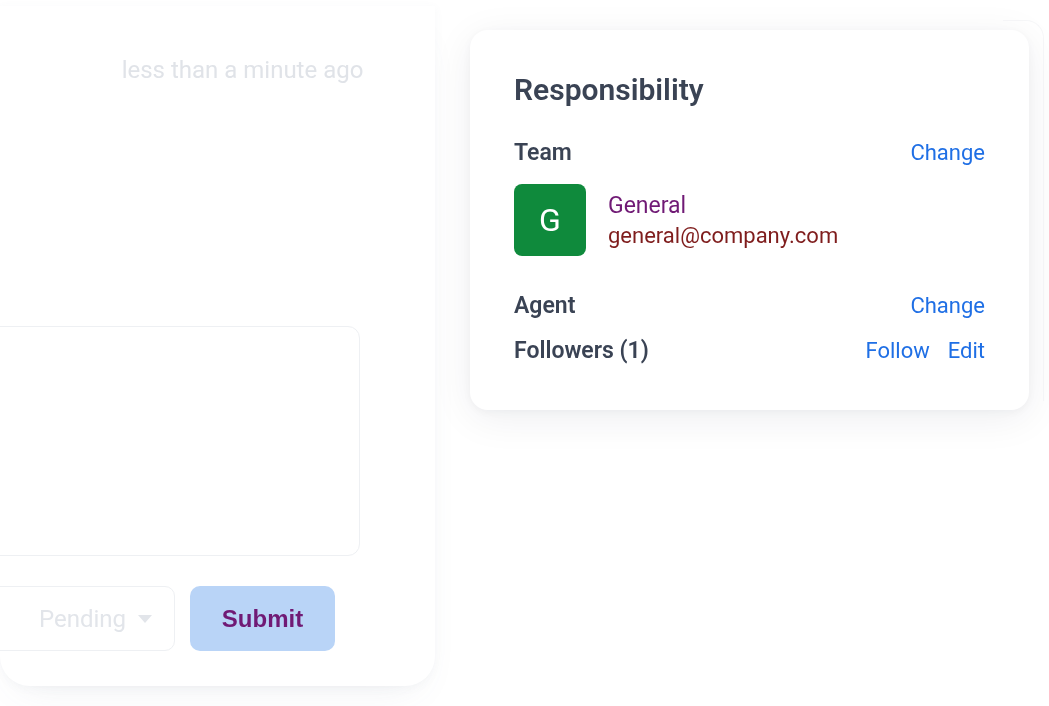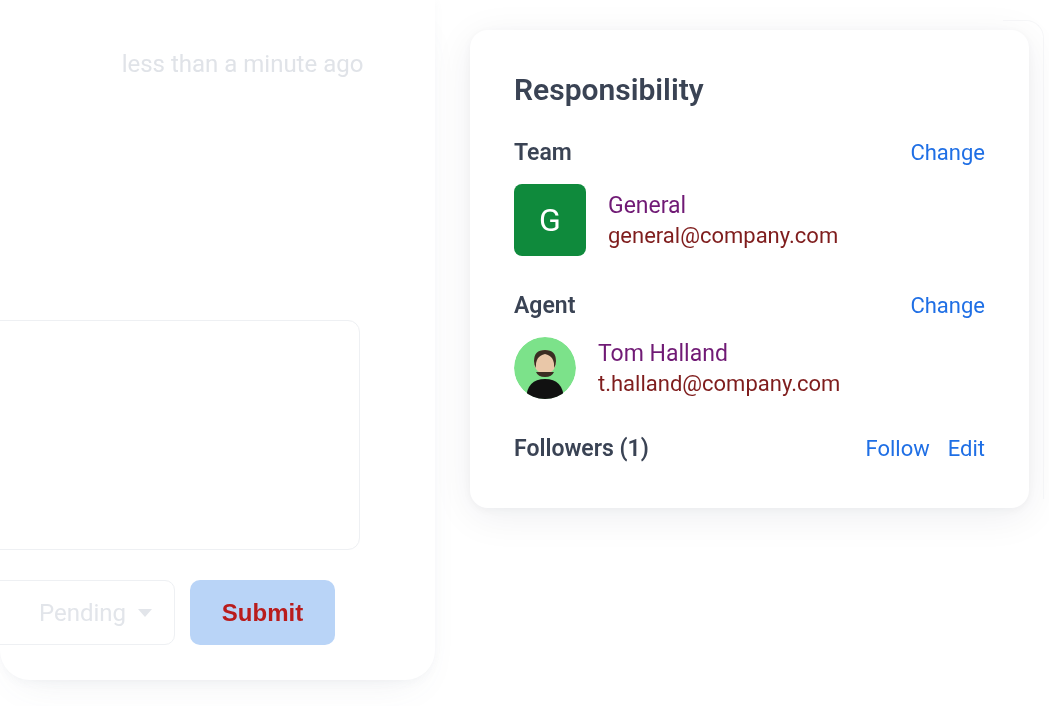--- a/index.html
+++ b/index.html
@@ -2,21 +2,21 @@
 <html><head>
 <meta charset="utf-8">
 <style>
   * { box-sizing: border-box; margin: 0; padding: 0; }
   html, body { width: 1049px; height: 706px; overflow: hidden; font-family: -apple-system, BlinkMacSystemFont, "Segoe UI", Roboto, "Helvetica Neue", Arial, sans-serif; background: #fff; }
   .canvas { position: relative; width: 1049px; height: 706px; background: #fff; }
   
   
   .left-area {
     position: absolute;
-    left: 0; top: 0;
+    left: 0; top: 6px;
     width: 435px;
     height: 680px;
     background: #fff;
     border-radius: 0 0 30px 30px;
     box-shadow: 0 18px 40px -20px rgba(100,110,130,0.12), 0 2px 10px rgba(100,110,130,0.05);
   }
   .timestamp {
     position: absolute;
     top: 50px;
     left: 0;
@@ -65,21 +65,21 @@
     border-left: 7px solid transparent;
     border-right: 7px solid transparent;
     border-top: 8px solid #e2e5ea;
   }
   .submit-btn {
     width: 145px;
     height: 65px;
     background: #b9d4f7;
     border: none;
     border-radius: 10px;
-    color: #b91c1c;
+    color: #701a75;
     font-size: 24px;
     font-weight: 600;
     display: flex;
     align-items: center;
     justify-content: center;
   }
 
   
   .right-card {
     position: absolute;
@@ -196,35 +196,20 @@
         <div class="entity-sub">general@company.com</div>
       </div>
     </div>
 
     <div class="section-head">
       <div class="section-label">Agent</div>
       <div class="head-actions">
         <span class="link-action">Change</span>
       </div>
     </div>
-    <div class="entity-row">
-      <div class="avatar-circle">
-        <svg viewBox="0 0 62 62">
-          <circle cx="31" cy="31" r="31" fill="#7ce28a"></circle>
-          <ellipse cx="31" cy="25" rx="11" ry="12" fill="#e9c7a8"></ellipse>
-          <path d="M31 13 q-11 0 -11 11 q0 4 2 7 q-1 -12 9 -14 q10 2 9 14 q2 -3 2 -7 q0 -11 -11 -11 Z" fill="#3a2d22"></path>
-          <path d="M22 35 q2 5 9 5 q7 0 9 -5" fill="#3a2d22"></path>
-          <path d="M12 62 q1 -20 19 -20 q18 0 19 20 Z" fill="#111"></path>
-        </svg>
-      </div>
-      <div class="entity-text">
-        <div class="entity-name">Tom Halland</div>
-        <div class="entity-sub">t.halland@company.com</div>
-      </div>
-    </div>
 
     <div class="section-head">
       <div class="section-label">Followers (1)</div>
       <div class="head-actions">
         <span class="link-action">Follow</span>
         <span class="link-action">Edit</span>
       </div>
     </div>
 
   </div>

